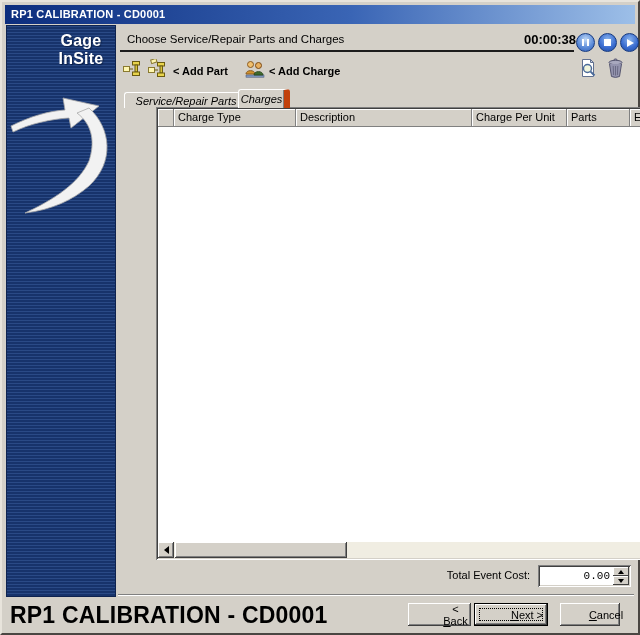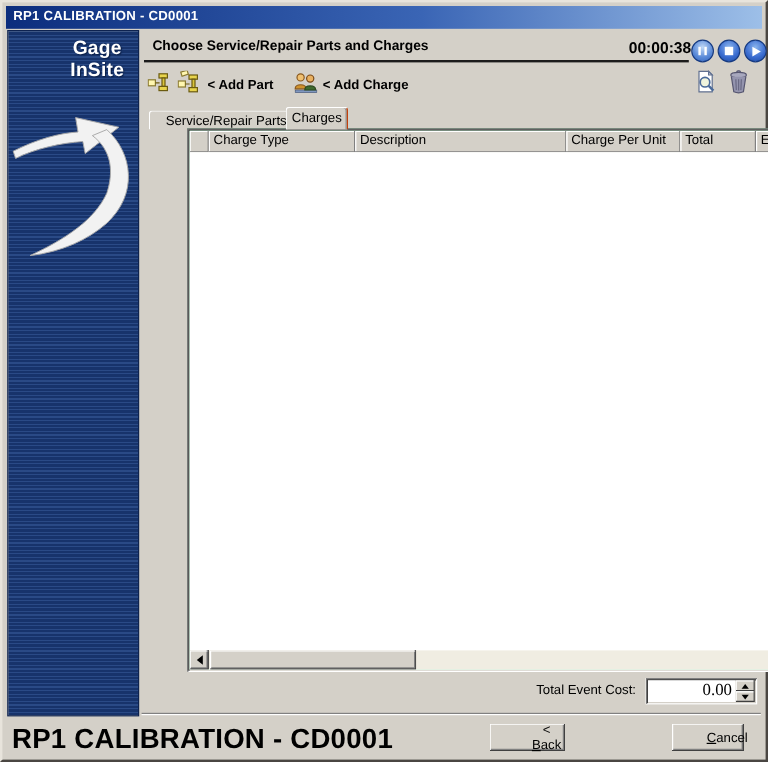--- a/index.html
+++ b/index.html
@@ -26,44 +26,45 @@
     border:1px solid #0e2350;
     padding-left:40px;
   }
   .logo {
     margin-top:6px; text-align:center; color:#fff; font-weight:bold;
     font-size:16px; letter-spacing:.2px; text-shadow:1px 1px 1px #0a1e46;
   }
   .swoosh { position:absolute; left:2px; top:38px; }
 
   
-  .step-title { position:absolute; left:125px; top:31px; font-size:11.5px; font-weight:bold; color:#000; }
+  .step-title { position:absolute; left:125px; top:31px; font-size:11.5px; font-weight:normal; color:#000; }
   .timer { position:absolute; left:512px; top:30px; width:62px; text-align:right; font-size:13px; font-weight:bold; color:#000; }
   .header-rule { position:absolute; left:118px; top:48px; width:454px; height:2px; background:#1c1c1c; }
   .roundbtn {
     position:absolute; top:31px; width:19px; height:19px; border-radius:50%;
     border:1px solid #163a80; cursor:pointer;
     background:radial-gradient(circle at 50% 32%,#8ab4ec,#3a6cd0 58%,#1e4ba0);
     display:flex; align-items:center; justify-content:center;
   }
   .roundbtn.lit { background:radial-gradient(circle at 50% 32%,#c0d8f6,#5a8ad8 58%,#3060b8); }
   .glyph-pause { width:7px; height:7px; border-left:2.5px solid #fff; border-right:2.5px solid #fff; }
   .glyph-stop { width:7px; height:7px; background:#fff; }
   .glyph-play { width:0; height:0; border-top:4px solid transparent; border-bottom:4px solid transparent; border-left:7px solid #fff; margin-left:2px; }
 
   
   .toolbtn { position:absolute; cursor:pointer; }
   .tool-label { font-size:11px; font-weight:bold; color:#000; position:absolute; top:63px;text-align:center; }
 
   
   .tab {
     position:absolute; background:#d4d0c8; font-size:11px; color:#000;
-    border-left:1px solid #fff; border-top:1px solid #fff; border-right:1px solid #c2410c;
+    border-left:1px solid #fff; border-top:1px solid #fff; border-right:6px solid #c2410c;
     border-radius:3px 3px 0 0; text-align:center; cursor:pointer;
     box-shadow:inset -1px 0 0 #808080;
+    font-style:italic;
   }
   .tab.inactive { left:122px; top:90px; width:129px; height:16px; line-height:16px; }
   .tab.active { left:236px; top:87px; width:52px; height:19px; line-height:18px; z-index:3; }
 
   
   .grid-box {
     position:absolute; left:122px; top:105px; width:508px; height:453px;
     background:#86efac; z-index:2;
     box-shadow:inset 1px 1px 0 #808080, inset -1px -1px 0 #fff,
                inset 2px 2px 0 #404040, inset -2px -2px 0 #d4d0c8;
@@ -98,21 +99,21 @@
   
   .total-label { position:absolute; left:390px; top:567px; width:138px; text-align:right; font-size:11px; color:#000; }
   .total-field {
     position:absolute; left:536px; top:563px; width:93px; height:22px; background:#fff;
     box-shadow:inset 1px 1px 0 #808080, inset -1px -1px 0 #fff,
                inset 2px 2px 0 #404040, inset -2px -2px 0 #d4d0c8;
     padding:2px;
   }
   .total-input {
     position:absolute; left:2px; top:2px; bottom:2px; right:18px; border:0; outline:0;
-    font-family:Liberation Serif, serif; font-size:14px; text-align:right; padding-right:3px;
+    font-family:Liberation Mono, monospace; font-size:11px; text-align:right; padding-right:3px;
   }
   .spinner { position:absolute; right:2px; top:2px; bottom:2px; width:16px; }
   .spinbtn {
     position:absolute; left:0; width:16px; height:9px; background:#d4d0c8; cursor:pointer;
     box-shadow:inset -1px -1px 0 #404040, inset 1px 1px 0 #fff;
     display:flex; align-items:center; justify-content:center;
   }
 
   .groove { position:absolute; left:116px; top:592px; width:516px; height:2px; border-top:1px solid #808080; border-bottom:1px solid #fff; }
 
@@ -214,21 +215,21 @@
   <div class="tab inactive">Service/Repair Parts</div>
   <div class="tab active">Charges</div>
 
   <div class="grid-box">
     <div class="grid-inner">
       <div class="grid-header">
         <div class="hcell" style="width:16px;"></div>
         <div class="hcell" style="width:122px;">Charge Type</div>
         <div class="hcell" style="width:176px;">Description</div>
         <div class="hcell" style="width:95px;">Charge Per Unit</div>
-        <div class="hcell" style="width:63px;">Total</div>
+        <div class="hcell" style="width:63px;">Parts</div>
         <div class="hcell" style="width:68px;">Empl</div>
       </div>
       <div class="grid-body"></div>
       <div class="hscroll">
         <div class="sbtn" style="left:0;">
           <div class="tri-left"></div>
         </div>
         <div class="thumb"></div>
         <div class="sbtn" style="right:0; left:auto;">
           <div class="tri-right"></div>
@@ -249,17 +250,21 @@
       </div>
     </div>
   </div>
 
   <div class="groove"></div>
 
   <div class="footer-title">RP1 CALIBRATION - CD0001</div>
   <div class="wizbtn btn-back">
     <span><span>&lt; </span><u>B</u><span>ack</span></span>
   </div>
+  <div class="wizbtn btn-next">
+    <div class="focus"></div>
+    <span><u>N</u><span>ext &gt;</span></span>
+  </div>
   <div class="wizbtn btn-cancel">
     <span><u>C</u><span>ancel</span></span>
   </div>
 
 </div>
 
 </body></html>

